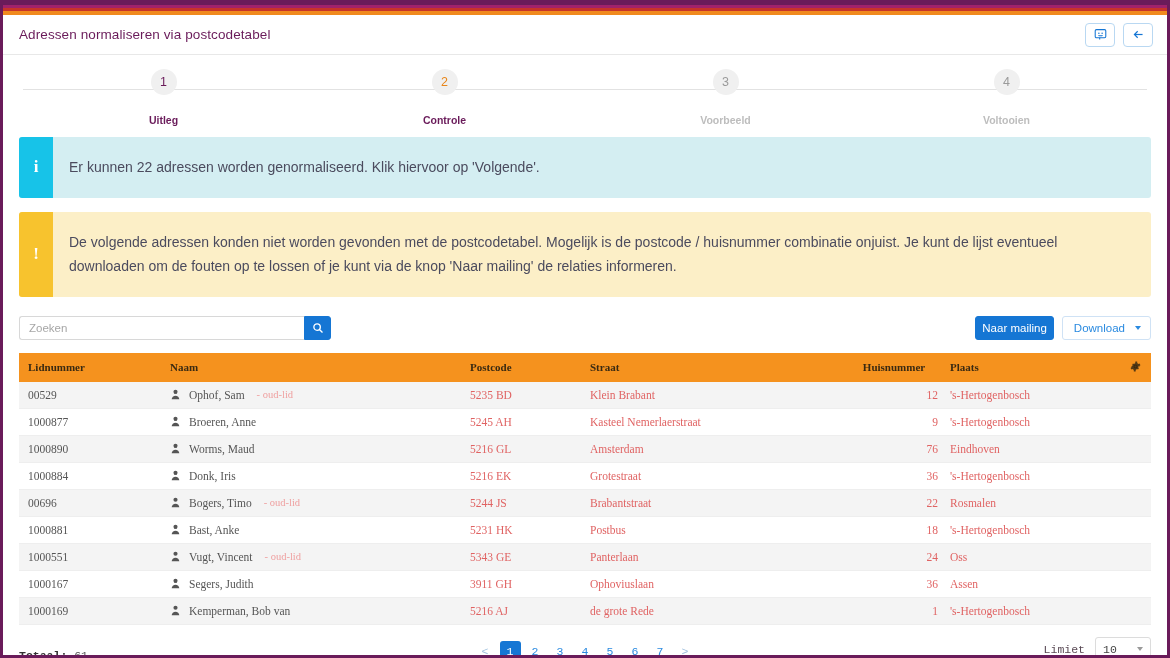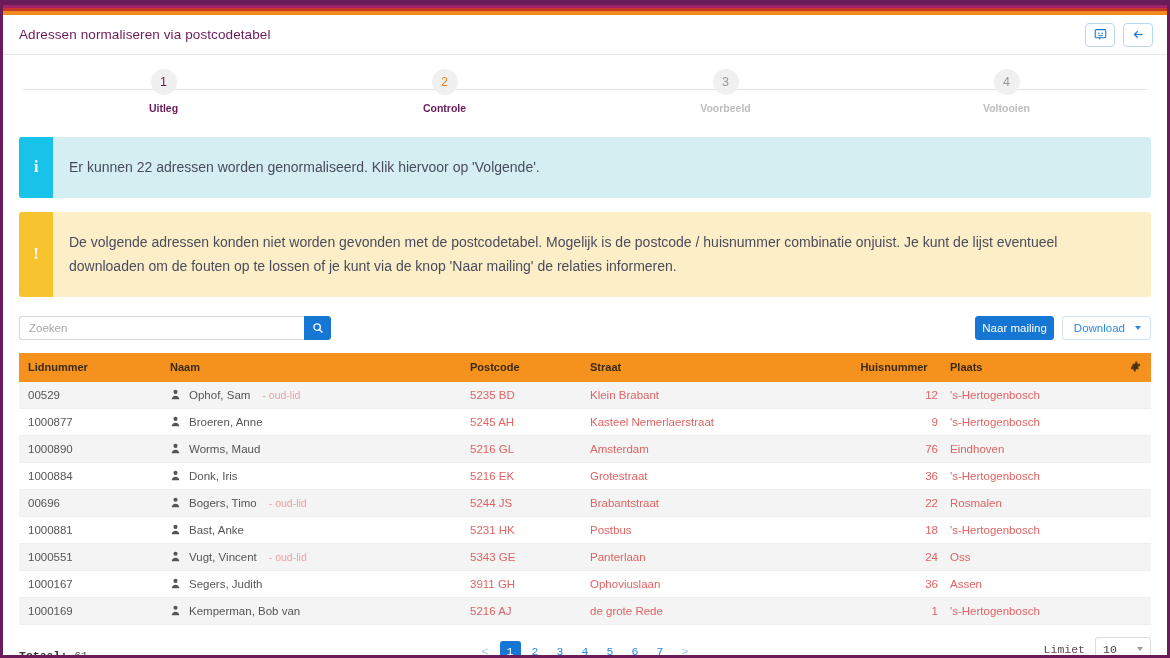--- a/index.html
+++ b/index.html
@@ -66,21 +66,21 @@
   }
   .step-circle {
     width: 26px; height: 26px; border-radius: 50%;
     background: #f0f0f0;
     display: flex; align-items: center; justify-content: center;
     font-size: 12.5px;
     color: #9a9a9a;
     position: relative; z-index: 2;
   }
   .step-label {
-    margin-top: 7px;
+    margin-top: 19px;
     font-size: 10.5px; font-weight: bold;
     color: #bdbdbd;
   }
   .step.done  .step-circle { color: #6a1b5a; }
   .step.done  .step-label  { color: #6a1b5a; }
   .step.active .step-circle { color: #e8861a; }
   .step.active .step-label  { color: #6a1b5a; }
 
   
   .alerts { margin: 10px 16px 0 16px; }
@@ -151,21 +151,21 @@
   }
   .btn-download { margin-left: 8px; gap: 10px; padding: 0 9px 0 11px; }
   .caret {
     width: 0; height: 0;
     border-left: 3.5px solid transparent;
     border-right: 3.5px solid transparent;
     border-top: 4px solid #2a8ae0;
   }
 
   
-  .table-wrap { margin: 8px 16px 0 16px; }
+  .table-wrap { margin: 8px 16px 0 16px; font-family: Liberation Serif, serif; }
   table { width: 100%; border-collapse: collapse; }
   thead th {
     background: #f5921e;
     color: #3a2a12;
     font-size: 11px; font-weight: bold;
     text-align: left;
     padding: 8px 6px;
     height: 22px;
   }
   thead th:first-child { padding-left: 9px; }

